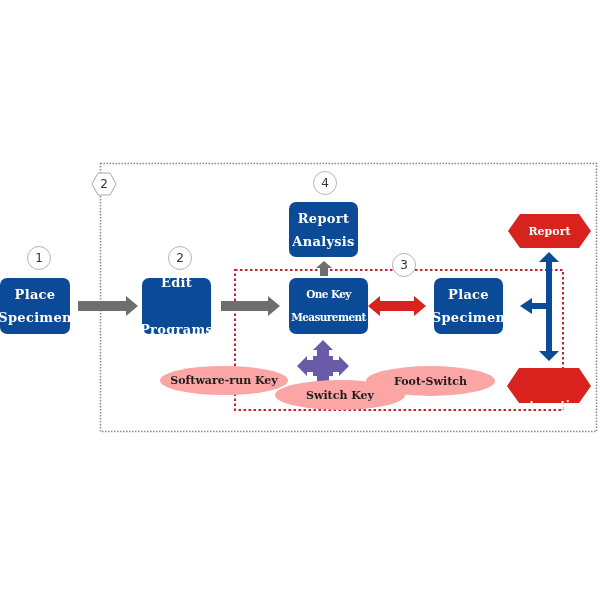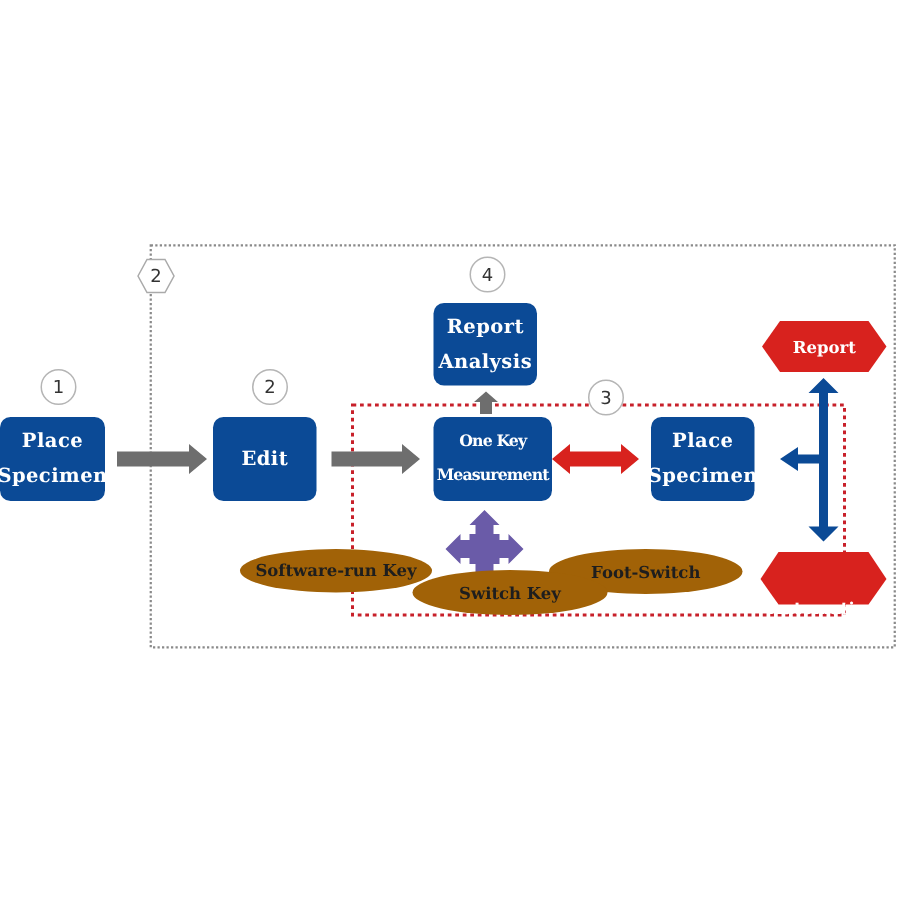--- a/index.html
+++ b/index.html
@@ -13,21 +13,21 @@
       align-items: center; justify-content: center; line-height: 23px;
       text-align: center; letter-spacing: 0.3px;
     }
     .box.narrow { font-size: 10.5px; letter-spacing: -0.6px; }
     .circle {
       position: absolute; width: 22px; height: 22px; border: 1px solid #b5b5b5;
       border-radius: 50%; background: #fff; font-size: 12px; color: #333;
       display: flex; align-items: center; justify-content: center;
     }
     .ellipse {
-      position: absolute; background: #a16207; border-radius: 50%;
+      position: absolute; background: #fca5a5; border-radius: 50%;
       color: #1e1e1e; font-family: "DejaVu Serif", serif; font-weight: bold;
       font-size: 11px; display: flex; align-items: center; justify-content: center;
     }
     .hex-label {
       position: absolute; color: #ffffff; font-family: "DejaVu Serif", serif;
       font-weight: bold; font-size: 11px; display: flex; align-items: center;
       justify-content: center;
     }
     svg.layer { position: absolute; left: 0; top: 0; }
   </style>
@@ -69,20 +69,21 @@
 <div class="circle" style="left:168px; top:246px;">2</div>
 <div class="circle" style="left:313px; top:171px;">4</div>
 <div class="circle" style="left:392px; top:253px;">3</div>
 
 <div class="box" style="left:0px; top:278px; width:70px; height:56px;">
   <span>Place</span>
   <span>Specimen</span>
 </div>
 <div class="box" style="left:142px; top:278px; width:69px; height:56px;gap:24px;">
   <span>Edit</span>
+  <span>Programs</span>
 </div>
 <div class="box" style="left:289px; top:202px; width:69px; height:55px;">
   <span>Report</span>
   <span>Analysis</span>
 </div>
 <div class="box narrow" style="left:289px; top:278px; width:79px; height:56px;">
   <span>One Key</span>
   <span>Measurement</span>
 </div>
 <div class="box" style="left:434px; top:278px; width:69px; height:56px;">

